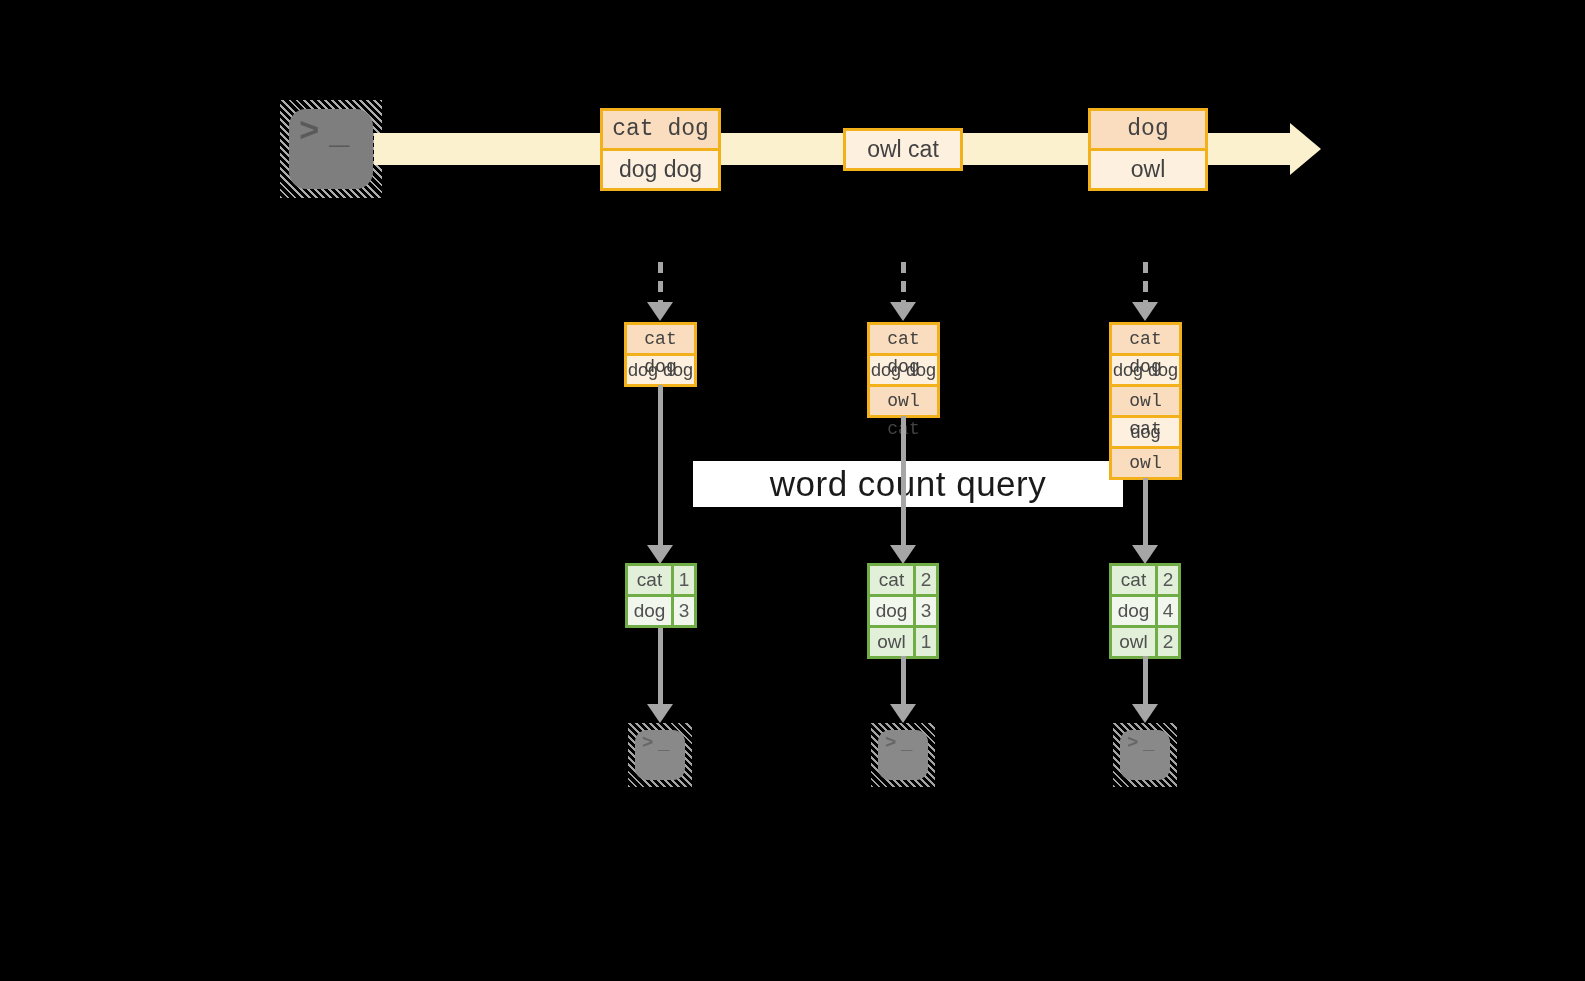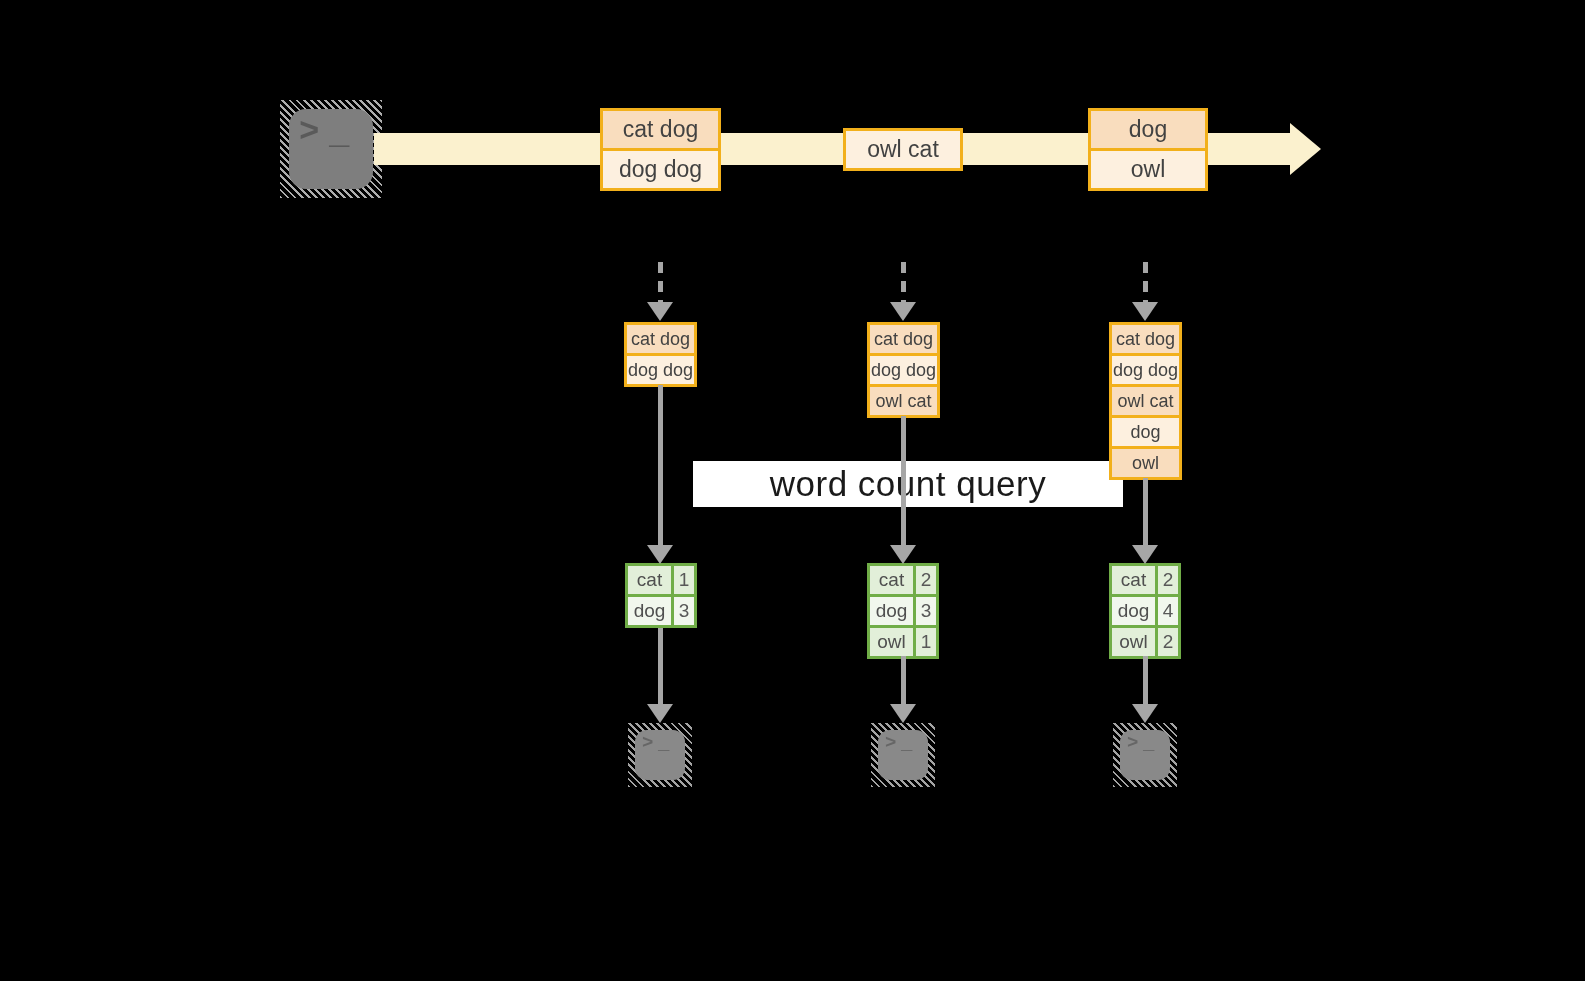--- a/index.html
+++ b/index.html
@@ -33,21 +33,21 @@
   
   .stream-band{position:absolute;left:374px;top:133px;width:916px;height:32px;background:var(--stream);z-index:1;}
   .stream-head{position:absolute;left:1290px;top:123px;width:0;height:0;z-index:1;
     border-top:26px solid transparent;border-bottom:26px solid transparent;border-left:31px solid var(--stream);}
   
   .batch{position:absolute;border:3px solid var(--orange);z-index:4;box-sizing:border-box;}
   .brow{color:var(--ink);text-align:center;}
   .brow + .brow{border-top:3px solid var(--orange);}
   .brow.big{height:37px;line-height:37px;font-size:23px;}
   .brow.sm{height:28px;line-height:28px;font-size:18px;}
-  .brow.dark{background:var(--peach-dark);}
+  .brow.dark{background:var(--peach-dark);font-family:Liberation Mono, monospace;}
   .brow.light{background:var(--peach-light);}
   
   .vline{position:absolute;width:5px;background:var(--arrow);z-index:7;}
   .vline.dashed{background:repeating-linear-gradient(to bottom,var(--arrow) 0 11px, rgba(0,0,0,0) 11px 19px);}
   .vhead{position:absolute;width:0;height:0;z-index:7;
     border-left:13px solid transparent;border-right:13px solid transparent;border-top:19px solid var(--arrow);}
   
   .query-band{position:absolute;left:693px;top:461px;width:430px;height:46px;background:#FFFFFF;z-index:5;
     text-align:center;line-height:46px;font-size:35px;font-weight:300;color:#1A1A1A;letter-spacing:0.5px;}
   

